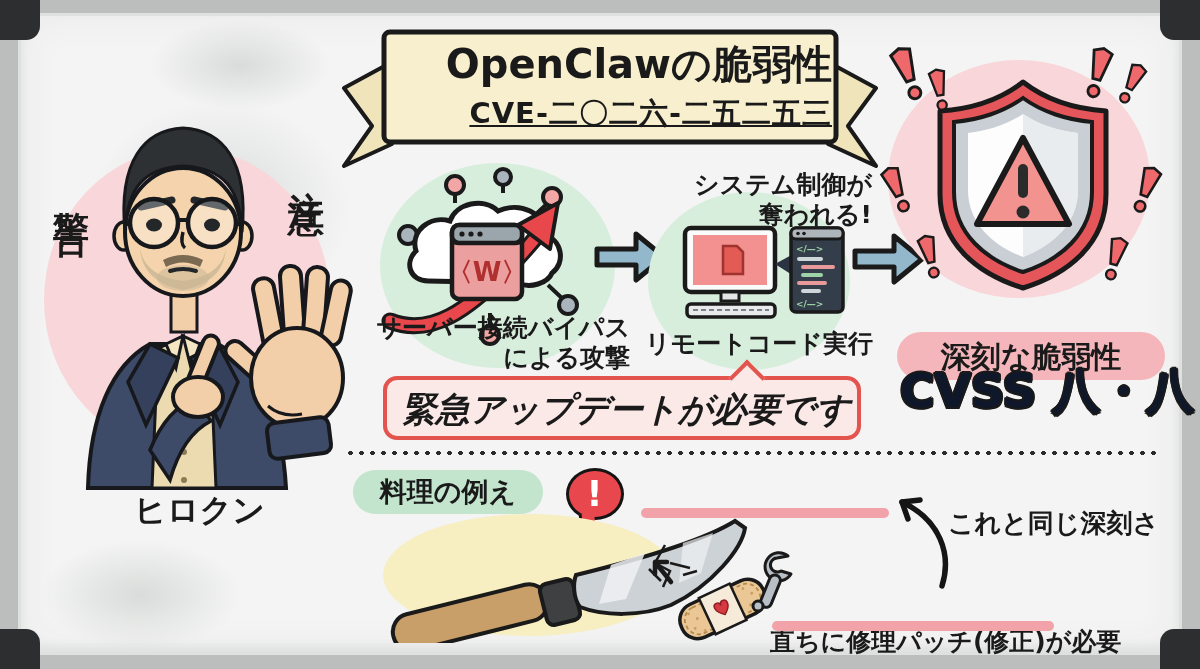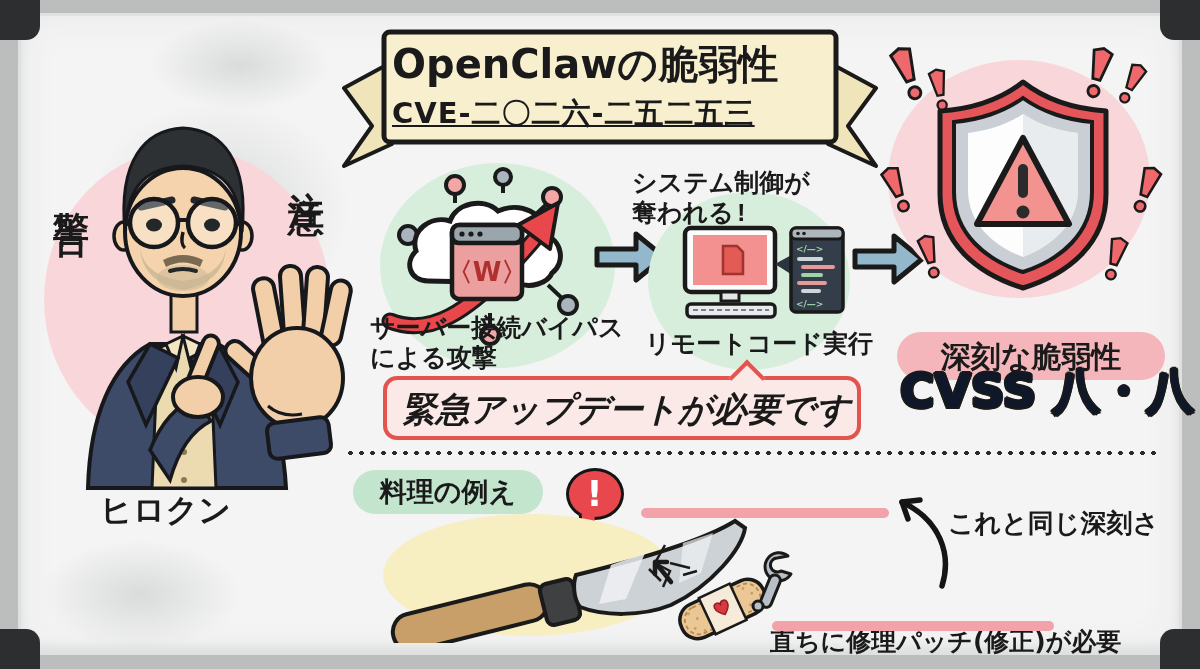--- a/index.html
+++ b/index.html
@@ -10,37 +10,37 @@
            background:#f3f4f3; border:3px solid #dfe1e0; border-radius:10px;
            box-shadow: inset 0 0 40px rgba(70,75,73,.06), inset 0 -6px 10px rgba(70,75,73,.08); }
   .corner { position:absolute; width:56px; height:56px; background:#2c2e2f; border-radius:14px; }
   .corner.tl { left:-16px; top:-16px; }
   .corner.tr { right:-16px; top:-16px; }
   .corner.bl { left:-16px; bottom:-16px; }
   .corner.br { right:-16px; bottom:-16px; }
   .smudge { position:absolute; border-radius:50%; pointer-events:none;
             background:radial-gradient(closest-side, rgba(175,180,178,.38), rgba(175,180,178,0)); }
   .txt { position:absolute; font-weight:700; white-space:nowrap; }
-  .center { text-align:left; }
+  .center { text-align:right; }
   .vert { writing-mode:vertical-rl; text-orientation:upright; letter-spacing:8px; }
   .circle { position:absolute; border-radius:50%; }
   .pill { position:absolute; border-radius:26px; text-align:center; }
   .abs { position:absolute; }
 
   .banner-title { left:392px; top:36px; width:440px; height:56px; font-size:40px; line-height:56px; }
   .banner-sub   { left:392px; top:93px; width:440px; height:40px; font-size:29px; line-height:40px; letter-spacing:1px;text-decoration:underline; }
 
   .keikoku { left:46px; top:183px; font-size:36px; }
   .chui    { left:281px; top:162px; font-size:36px; }
   .char-name { left:100px; top:489px; width:165px; font-size:32px; }
 
   .node1-circle { left:380px; top:163px; width:235px; height:205px; background:#d8eedd; }
   .node1-label  { left:370px; top:313px; width:260px; font-size:25px; line-height:1.2; }
   .node2-circle { left:648px; top:192px; width:202px; height:178px; background:#d8eedd; }
-  .node2-top    { left:632px; top:170px; width:195px; font-size:25px; line-height:1.2;font-family:Liberation Mono, monospace; }
+  .node2-top    { left:677px; top:170px; width:195px; font-size:25px; line-height:1.2; }
   .node2-label  { left:645px; top:327px; width:215px; font-size:25px; }
   .shield-circle{ left:888px; top:60px; width:262px; height:238px; background:#f8d6d9; }
 
   .severe-pill { left:897px; top:304px; width:268px; height:48px; background:#f4b6bb;
                  font-size:30px; line-height:50px; font-weight:700;margin-top:28px; }
   .cvss { left:900px; top:360px; width:285px; height:62px; font-size:47px; line-height:62px;
           color:#0f172a;
           text-shadow:-2px 0 #1a1a1a, 2px 0 #1a1a1a, 0 -2px #1a1a1a, 0 2px #1a1a1a,
                       -1.5px -1.5px #1a1a1a, 1.5px -1.5px #1a1a1a, -1.5px 1.5px #1a1a1a, 1.5px 1.5px #1a1a1a; }
 

